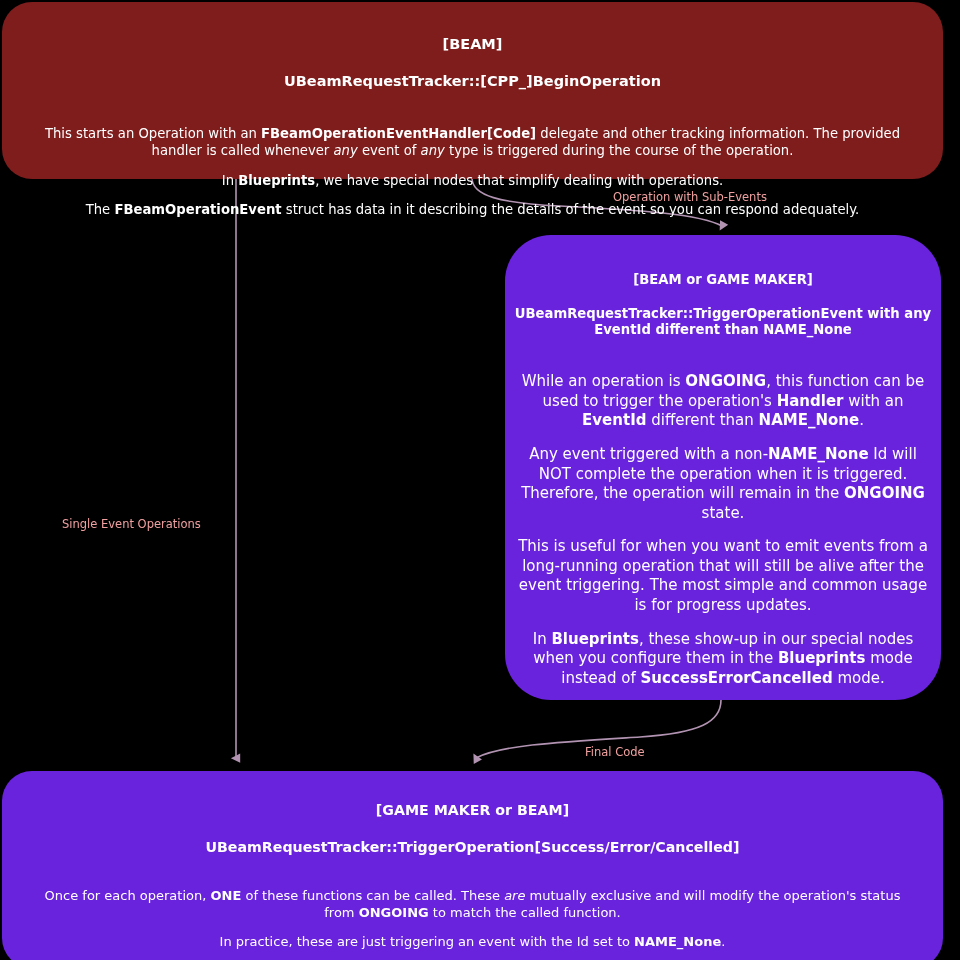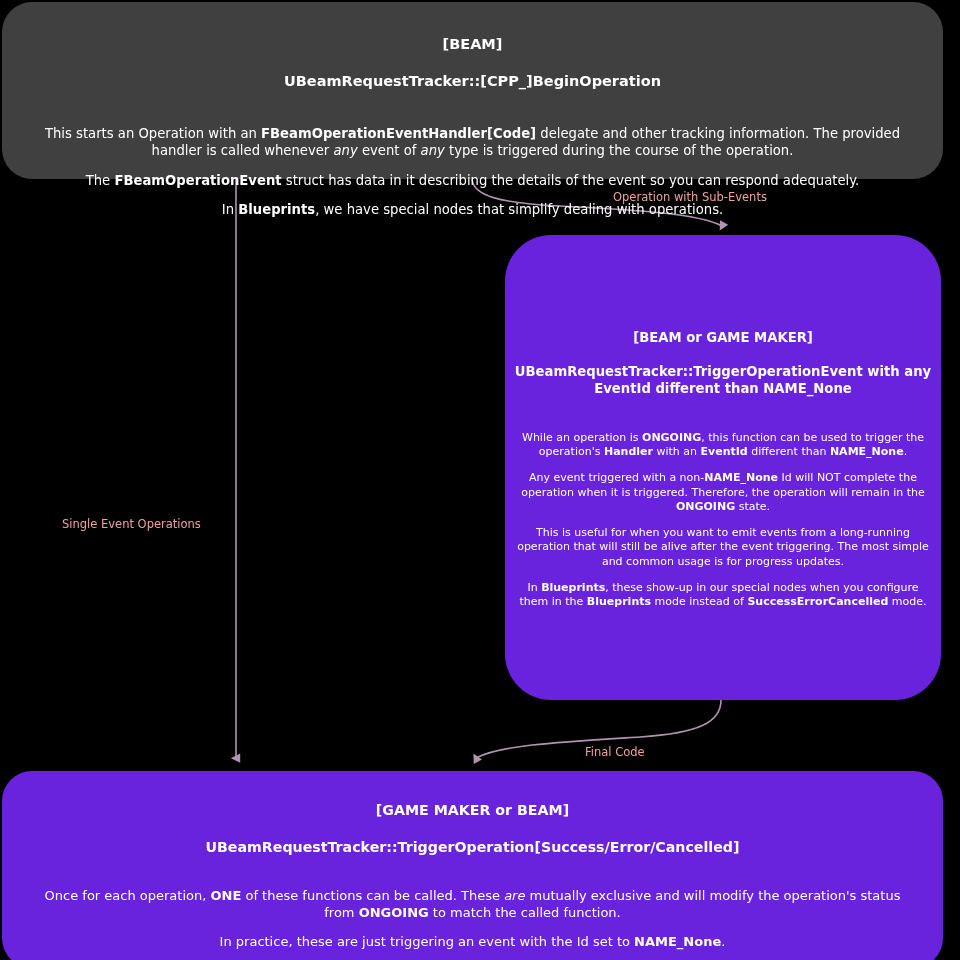--- a/index.html
+++ b/index.html
@@ -24,21 +24,21 @@
 
   
   .node {
     position: absolute;
     box-sizing: border-box;
     color: #ffffff;
     text-align: center;
     z-index: 3;
   }
   .node-blue {
-    background: #404040;
+    background: #7f1d1d;
   }
   .node-purple {
     background: #6a23dd;
   }
 
   .node-title {
     font-weight: bold;
     line-height: 1.28;
     white-space: pre-line;
   }
@@ -70,25 +70,25 @@
   
   #node-trigger-operation-event {
     left: 505px;
     top: 235px;
     width: 436px;
     height: 465px;
     border-radius: 46px;
     padding: 0 0;
     display: flex;
     flex-direction: column;
-    justify-content: center;
+    justify-content: flex-end;
   }
   #node-trigger-operation-event .node-title { font-size: 13.2px; }
   #node-trigger-operation-event .node-body {
-    font-size: 11px;
+    font-size: 15px;
     margin-top: 16px;
   }
 
   
   #node-trigger-operation-final {
     left: 2px;
     top: 771px;
     width: 941px;
     height: 197px;
     border-radius: 30px;
@@ -143,22 +143,22 @@
   <div class="edge-label" id="edge-label-single-event">Single Event Operations</div>
   <div class="edge-label" id="edge-label-final-event">Final Code</div>
 
   <div class="node node-blue" id="node-begin-operation">
     <div class="node-title">
       <div>[BEAM]</div>
       <div>UBeamRequestTracker::[CPP_]BeginOperation</div>
     </div>
     <div class="node-body">
         <p>This starts an Operation with an <b>FBeamOperationEventHandler[Code]</b> delegate and other tracking information. The provided handler is called whenever <i>any</i> event of <i>any</i> type is triggered during the course of the operation.</p>
+        <p>In <b>Blueprints</b>, we have special nodes that simplify dealing with operations.</p>
         <p>The <b>FBeamOperationEvent</b> struct has data in it describing the details of the event so you can respond adequately.</p>
-        <p>In <b>Blueprints</b>, we have special nodes that simplify dealing with operations.</p>
       </div>
   </div>
 
   <div class="node node-purple" id="node-trigger-operation-event">
     <div>
       <div class="node-title">
         <div>[BEAM or GAME MAKER]</div>
         <div><b>UBeamRequestTracker::TriggerOperationEvent</b> with any <b>EventId</b> different than <b>NAME_None</b></div>
       </div>
       <div class="node-body">

